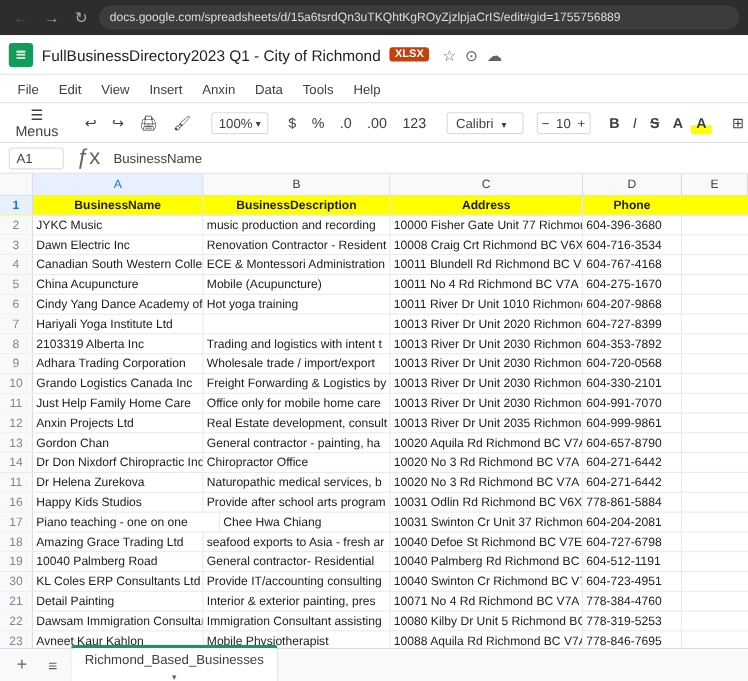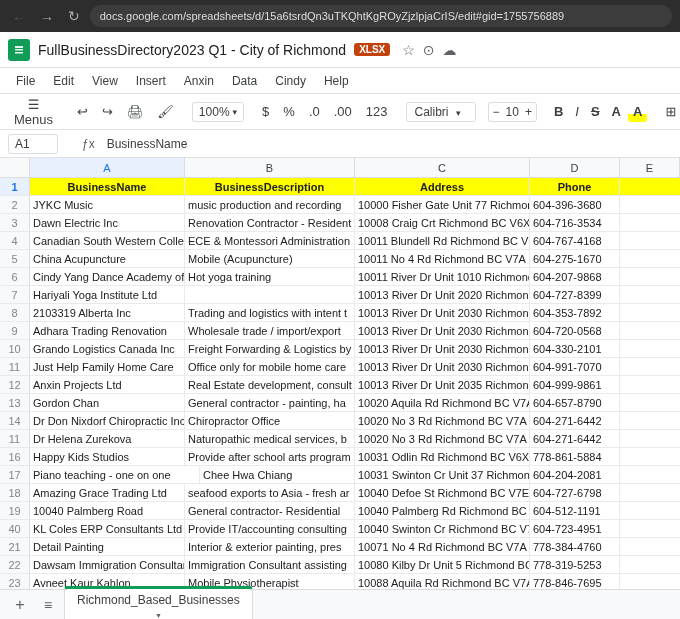--- a/index.html
+++ b/index.html
@@ -175,22 +175,21 @@
     .cell-ref {
       border: 1px solid #dadce0;
       border-radius: 3px;
       padding: 2px 6px;
       font-size: 12px;
       width: 50px;
       color: #3c4043;
     }
     .formula-separator {
       color: #5f6368;
-      font-size: 12px;
-      margin-left: 12px;
+      font-size: 20px;
     }
     .formula-content {
       flex: 1;
       font-size: 12px;
       color: #3c4043;
     }
 
     
     .spreadsheet-area {
       display: flex;
@@ -358,21 +357,21 @@
   </div>
 </div>
 
 <div class="menu-bar">
   <span class="menu-item">File</span>
   <span class="menu-item">Edit</span>
   <span class="menu-item">View</span>
   <span class="menu-item">Insert</span>
   <span class="menu-item">Anxin</span>
   <span class="menu-item">Data</span>
-  <span class="menu-item">Cindy</span>
+  <span class="menu-item">Tools</span>
   <span class="menu-item">Help</span>
 </div>
 
 <div class="toolbar">
   <button class="toolbar-btn">☰ Menus</button>
   <div class="toolbar-sep"></div>
   <button class="toolbar-btn">↩</button>
   <button class="toolbar-btn">↪</button>
   <button class="toolbar-btn">🖨</button>
   <button class="toolbar-btn">🖌</button>
@@ -480,21 +479,21 @@
   </div>
       <div class="data-row">
     <div class="row-num">8</div>
     <div class="cell col-a">2103319 Alberta Inc</div>
     <div class="cell col-b">Trading and logistics with intent t</div>
     <div class="cell col-c">10013 River Dr Unit 2030 Richmond BC  V6X 0N2</div>
     <div class="cell col-d">604-353-7892</div>
   </div>
       <div class="data-row">
     <div class="row-num">9</div>
-    <div class="cell col-a">Adhara Trading Renovation</div>
+    <div class="cell col-a">Adhara Trading Corporation</div>
     <div class="cell col-b">Wholesale trade / import/export</div>
     <div class="cell col-c">10013 River Dr Unit 2030 Richmond BC  V6X 0N2</div>
     <div class="cell col-d">604-720-0568</div>
   </div>
       <div class="data-row">
     <div class="row-num">10</div>
     <div class="cell col-a">Grando Logistics Canada Inc</div>
     <div class="cell col-b">Freight Forwarding &amp; Logistics by</div>
     <div class="cell col-c">10013 River Dr Unit 2030 Richmond BC  V6X 0N2</div>
     <div class="cell col-d">604-330-2101</div>
@@ -556,21 +555,21 @@
     <div class="cell col-d">604-727-6798</div>
   </div>
       <div class="data-row">
     <div class="row-num">19</div>
     <div class="cell col-a">10040 Palmberg Road</div>
     <div class="cell col-b">General contractor- Residential</div>
     <div class="cell col-c">10040 Palmberg Rd  Richmond BC  V6W 1C6</div>
     <div class="cell col-d">604-512-1191</div>
   </div>
       <div class="data-row">
-    <div class="row-num">40</div>
+    <div class="row-num">30</div>
     <div class="cell col-a">KL Coles ERP Consultants Ltd</div>
     <div class="cell col-b">Provide IT/accounting consulting</div>
     <div class="cell col-c">10040 Swinton Cr  Richmond BC  V7A 3T1</div>
     <div class="cell col-d">604-723-4951</div>
   </div>
       <div class="data-row">
     <div class="row-num">21</div>
     <div class="cell col-a">Detail Painting</div>
     <div class="cell col-b">Interior &amp; exterior painting, pres</div>
     <div class="cell col-c">10071 No 4 Rd  Richmond BC  V7A 2Z5</div>

